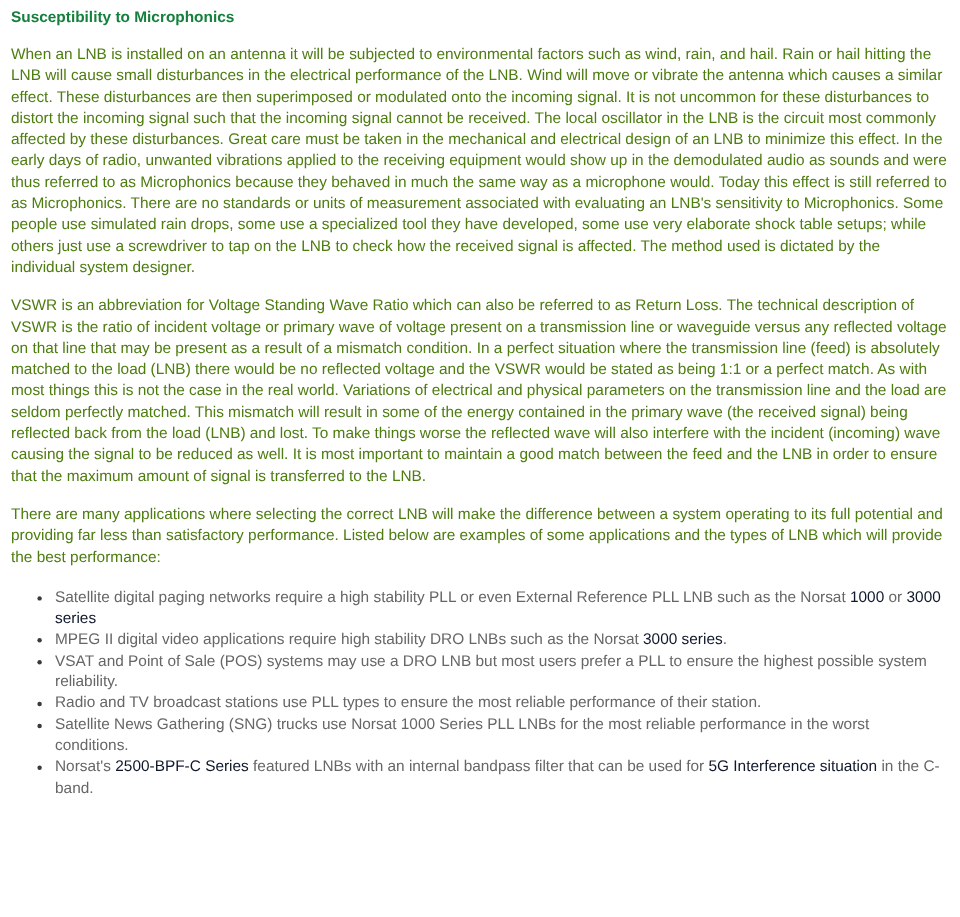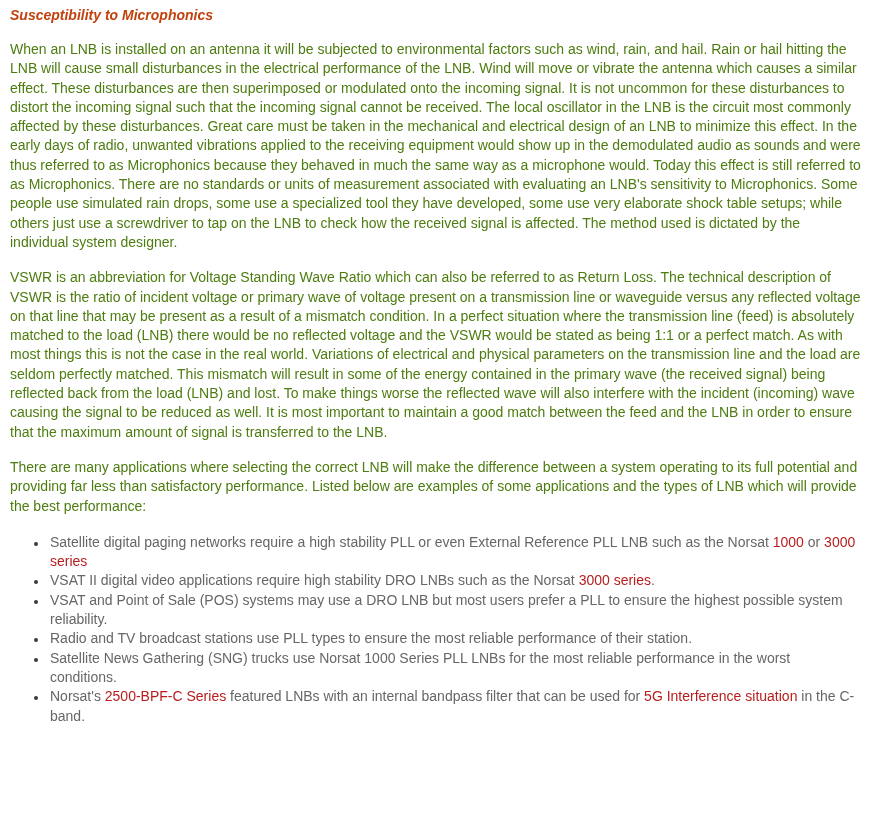--- a/index.html
+++ b/index.html
@@ -13,24 +13,23 @@
     overflow: hidden;
     box-sizing: border-box;
     font-family: "Liberation Sans", "DejaVu Sans", sans-serif;
   }
   .article {
     padding: 7px 12px 0 10px;
   }
   .section-heading {
     font-size: 14px;
     font-weight: bold;
-    color: #c2410c;
+    color: #15803d;
     margin: 0 0 16px 0;
     line-height: 17px;
-    font-style: italic;
   }
   .section + .section .section-heading {
     margin-top: 10px;
   }
   .paragraph {
     font-size: 14px;
     color: #4d7c0f;
     line-height: 19.3px;
     margin: 0 0 16px 0;
   }
@@ -43,21 +42,21 @@
     list-style: disc outside;
   }
   .applications-list li::marker {
     color: #3a3a3a;
     font-size: 12px;
   }
   .applications-list li {
     padding-left: 2px;
   }
   .link {
-    color: #b91c1c;
+    color: #0f172a;
     text-decoration: none;
     cursor: pointer;
   }
 </style>
 </head>
 <body>
 
 <div class="article">
 
   <div class="section">
@@ -66,21 +65,21 @@
   </div>
 
   <div class="section">
     <p class="paragraph">VSWR is an abbreviation for Voltage Standing Wave Ratio which can also be referred to as Return Loss. The technical description of VSWR is the ratio of incident voltage or primary wave of voltage present on a transmission line or waveguide versus any reflected voltage on that line that may be present as a result of a mismatch condition. In a perfect situation where the transmission line (feed) is absolutely matched to the load (LNB) there would be no reflected voltage and the VSWR would be stated as being 1:1 or a perfect match. As with most things this is not the case in the real world. Variations of electrical and physical parameters on the transmission line and the load are seldom perfectly matched. This mismatch will result in some of the energy contained in the primary wave (the received signal) being reflected back from the load (LNB) and lost. To make things worse the reflected wave will also interfere with the incident (incoming) wave causing the signal to be reduced as well. It is most important to maintain a good match between the feed and the LNB in order to ensure that the maximum amount of signal is transferred to the LNB.</p>
   </div>
 
   <div class="section">
     <p class="paragraph">There are many applications where selecting the correct LNB will make the difference between a system operating to its full potential and providing far less than satisfactory performance. Listed below are examples of some applications and the types of LNB which will provide the best performance:</p>
     <ul class="applications-list">
         <li><span>Satellite digital paging networks require a high stability PLL or even External Reference PLL LNB such as the Norsat </span><span class="link">1000</span><span> or </span><span class="link">3000 series</span></li>
-        <li><span>VSAT II digital video applications require high stability DRO LNBs such as the Norsat </span><span class="link">3000 series</span><span>.</span></li>
+        <li><span>MPEG II digital video applications require high stability DRO LNBs such as the Norsat </span><span class="link">3000 series</span><span>.</span></li>
         <li><span>VSAT and Point of Sale (POS) systems may use a DRO LNB but most users prefer a PLL to ensure the highest possible system reliability.</span></li>
         <li><span>Radio and TV broadcast stations use PLL types to ensure the most reliable performance of their station.</span></li>
         <li><span>Satellite News Gathering (SNG) trucks use Norsat 1000 Series PLL LNBs for the most reliable performance in the worst conditions.</span></li>
         <li><span>Norsat's </span><span class="link">2500-BPF-C Series</span><span> featured LNBs with an internal bandpass filter that can be used for </span><span class="link">5G Interference situation</span><span> in the C-band.</span></li>
       </ul>
   </div>
 
 </div>
 
 </body></html>

